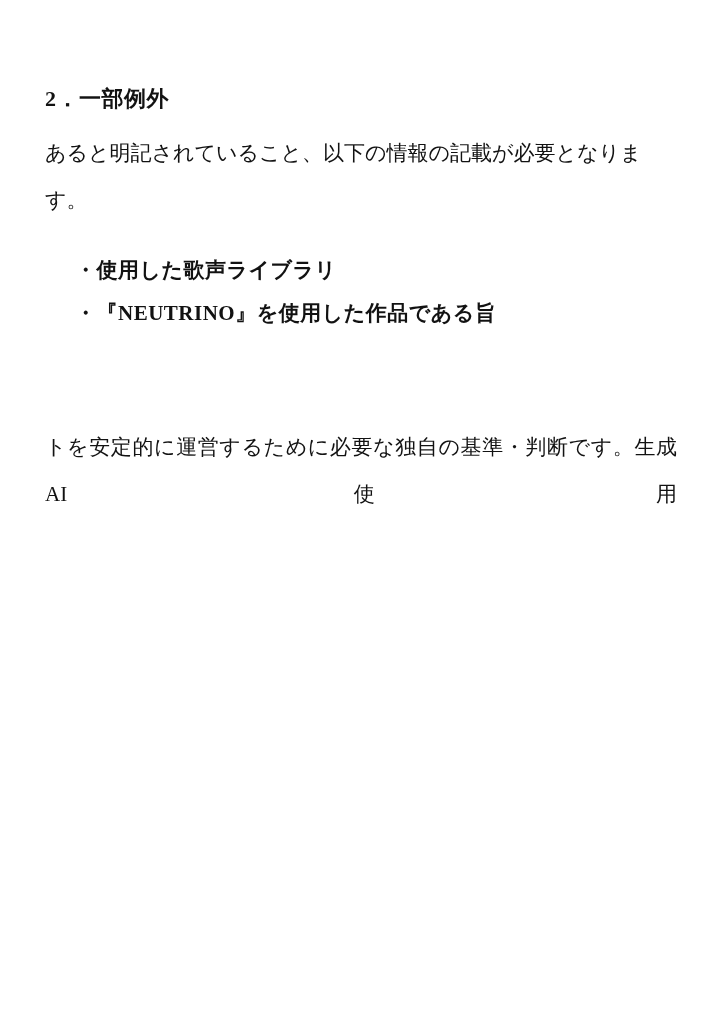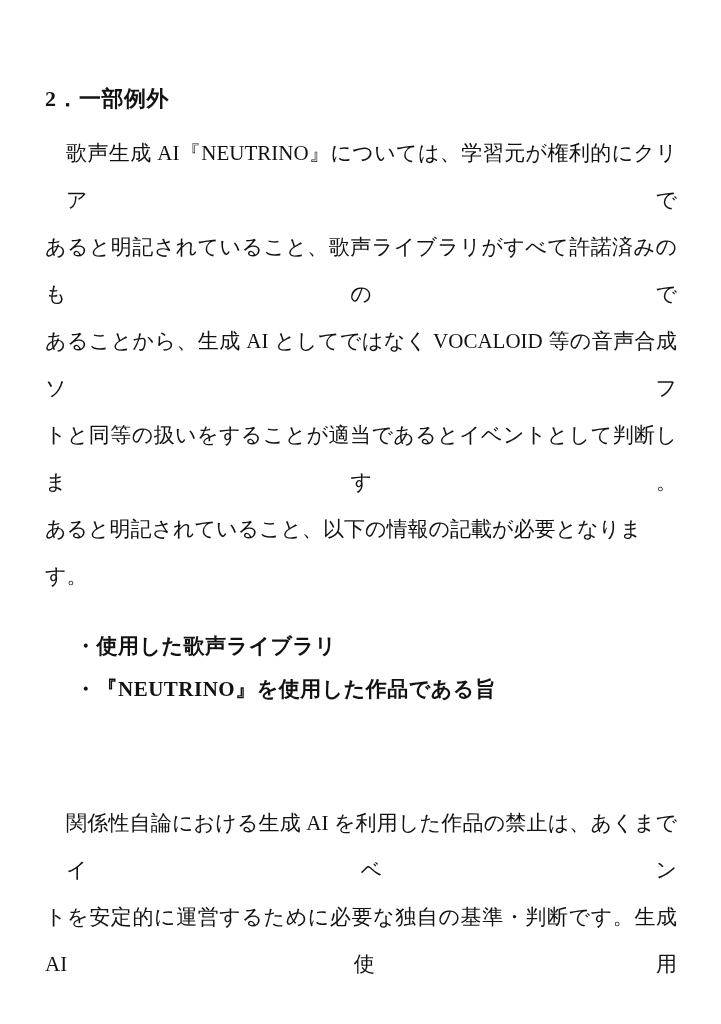--- a/index.html
+++ b/index.html
@@ -54,35 +54,28 @@
   }
   .para-3 { margin-top: 89px; }
 </style>
 </head>
 <body>
 
 <div class="page">
 
   <h2 class="heading">2．一部例外</h2>
 
-  <div class="para">
-    <div class="line j indent1">歌声生成 AI『NEUTRINO』については、学習元が権利的にクリアで</div>
-    <div class="line j">あると明記されていること、歌声ライブラリがすべて許諾済みのもので</div>
-    <div class="line j">あることから、生成 AI としてではなく VOCALOID 等の音声合成ソフ</div>
-    <div class="line j">トと同等の扱いをすることが適当であるとイベントとして判断します。</div>
-  </div>
 
   <div class="para">
     <div class="line">あると明記されていること、以下の情報の記載が必要となります。</div>
   </div>
 
   <div class="bullets">
     <div class="bullet-line">・使用した歌声ライブラリ</div>
     <div class="bullet-line">・『NEUTRINO』を使用した作品である旨</div>
   </div>
 
   <div class="para para-3">
-    <div class="line j indent1">関係性自論における生成 AI を利用した作品の禁止は、あくまでイベン</div>
     <div class="line j">トを安定的に運営するために必要な独自の基準・判断です。生成 AI 使用</div>
 
   </div>
 
 </div>
 
 </body></html>

